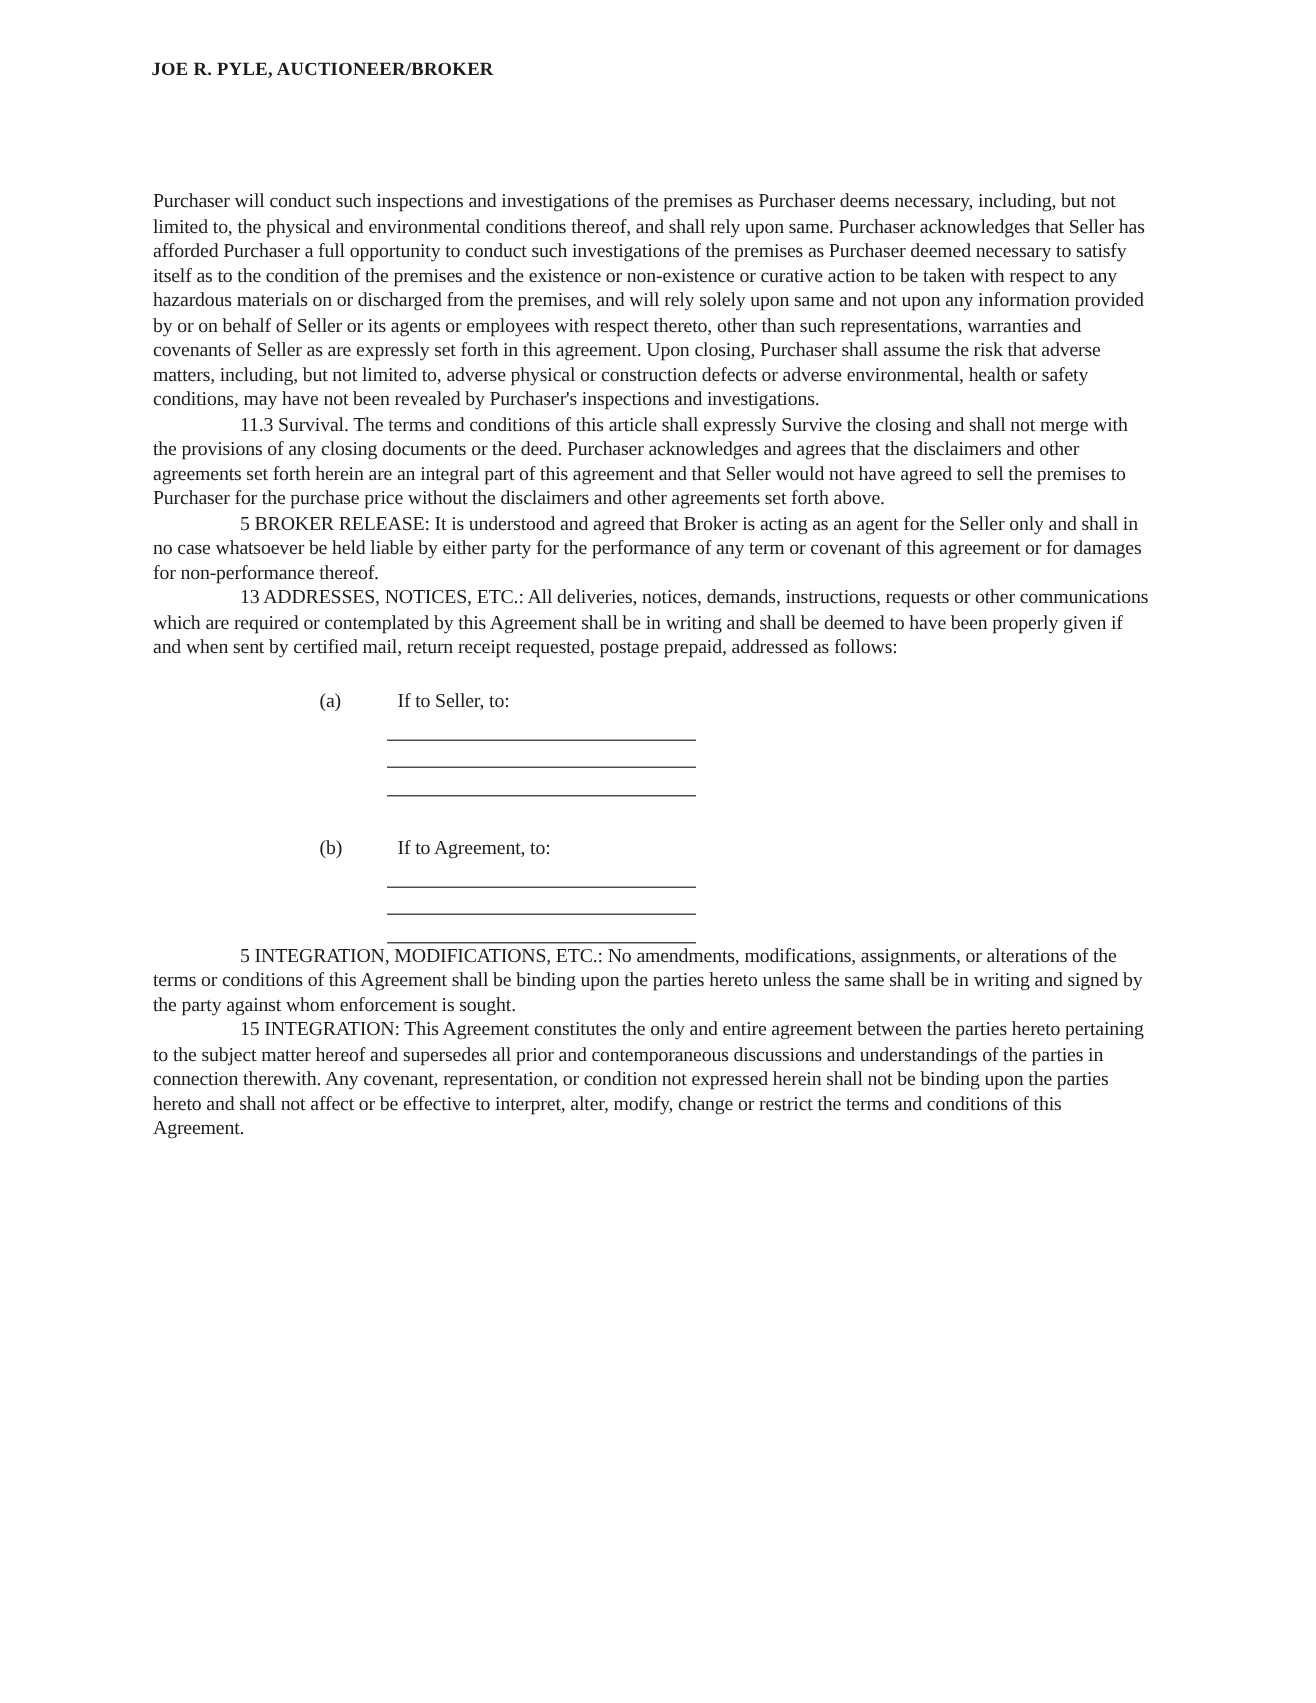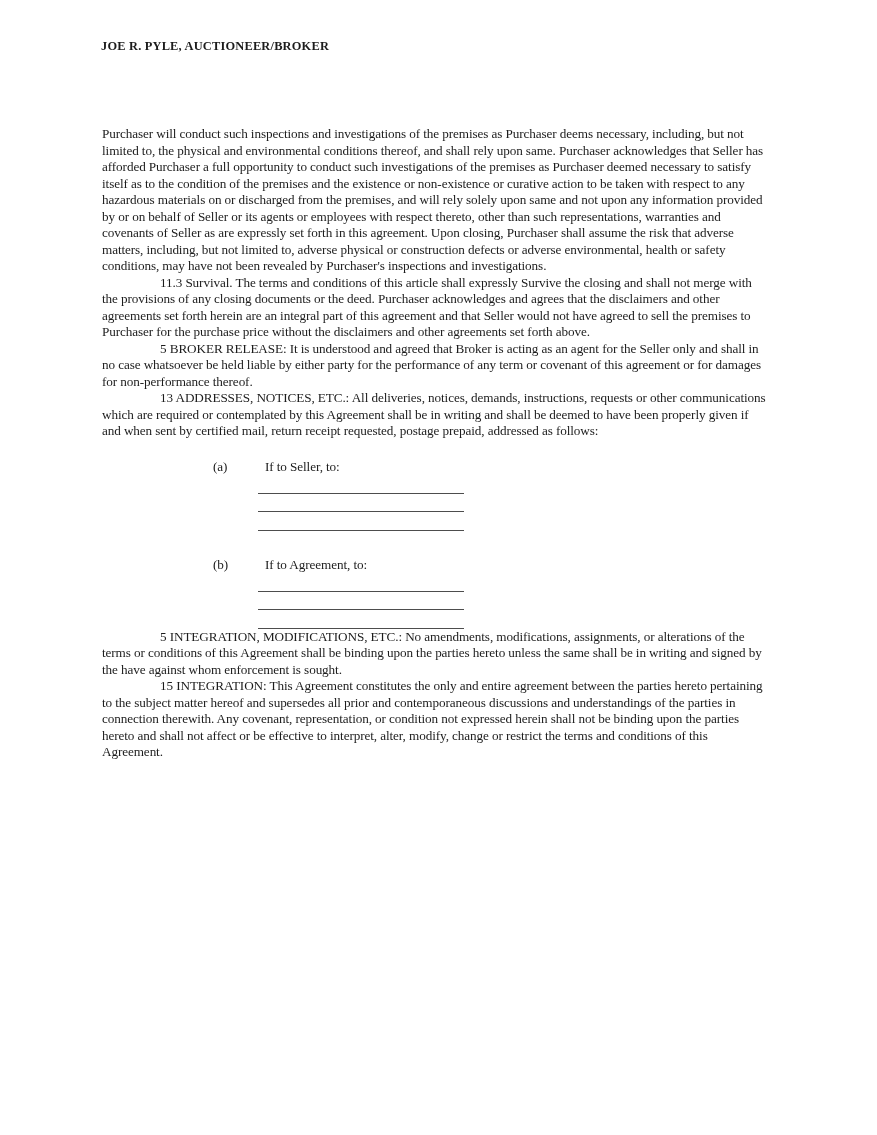--- a/index.html
+++ b/index.html
@@ -109,21 +109,21 @@
     <div class="notice-block second">
       <div class="notice-head">
         <span class="notice-marker">(b)</span>
         <span>If to Agreement, to:</span>
       </div>
       <div class="blank-line"></div>
       <div class="blank-line"></div>
       <div class="blank-line"></div>
     </div>
 
-    <p class="section mt-s3"><span>5 </span><span class="section-label">INTEGRATION, MODIFICATIONS, ETC.</span><span>: No amendments, modifications, assignments, or alterations of the terms or conditions of this Agreement shall be binding upon the parties hereto unless the same shall be in writing and signed by the have against whom enforcement is sought.</span></p>
+    <p class="section mt-s3"><span>5 </span><span class="section-label">INTEGRATION, MODIFICATIONS, ETC.</span><span>: No amendments, modifications, assignments, or alterations of the terms or conditions of this Agreement shall be binding upon the parties hereto unless the same shall be in writing and signed by the party against whom enforcement is sought.</span></p>
 
     <p class="section mt-s4"><span>15 </span><span class="section-label">INTEGRATION</span><span>: This Agreement constitutes the only and entire agreement between the parties hereto pertaining to the subject matter hereof and supersedes all prior and contemporaneous discussions and understandings of the parties in connection therewith. Any covenant, representation, or condition not expressed herein shall not be binding upon the parties hereto and shall not affect or be effective to interpret, alter, modify, change or restrict the terms and conditions of this Agreement.</span></p>
 
 
   </div>
 
 
 </div>
 
 </body></html>

